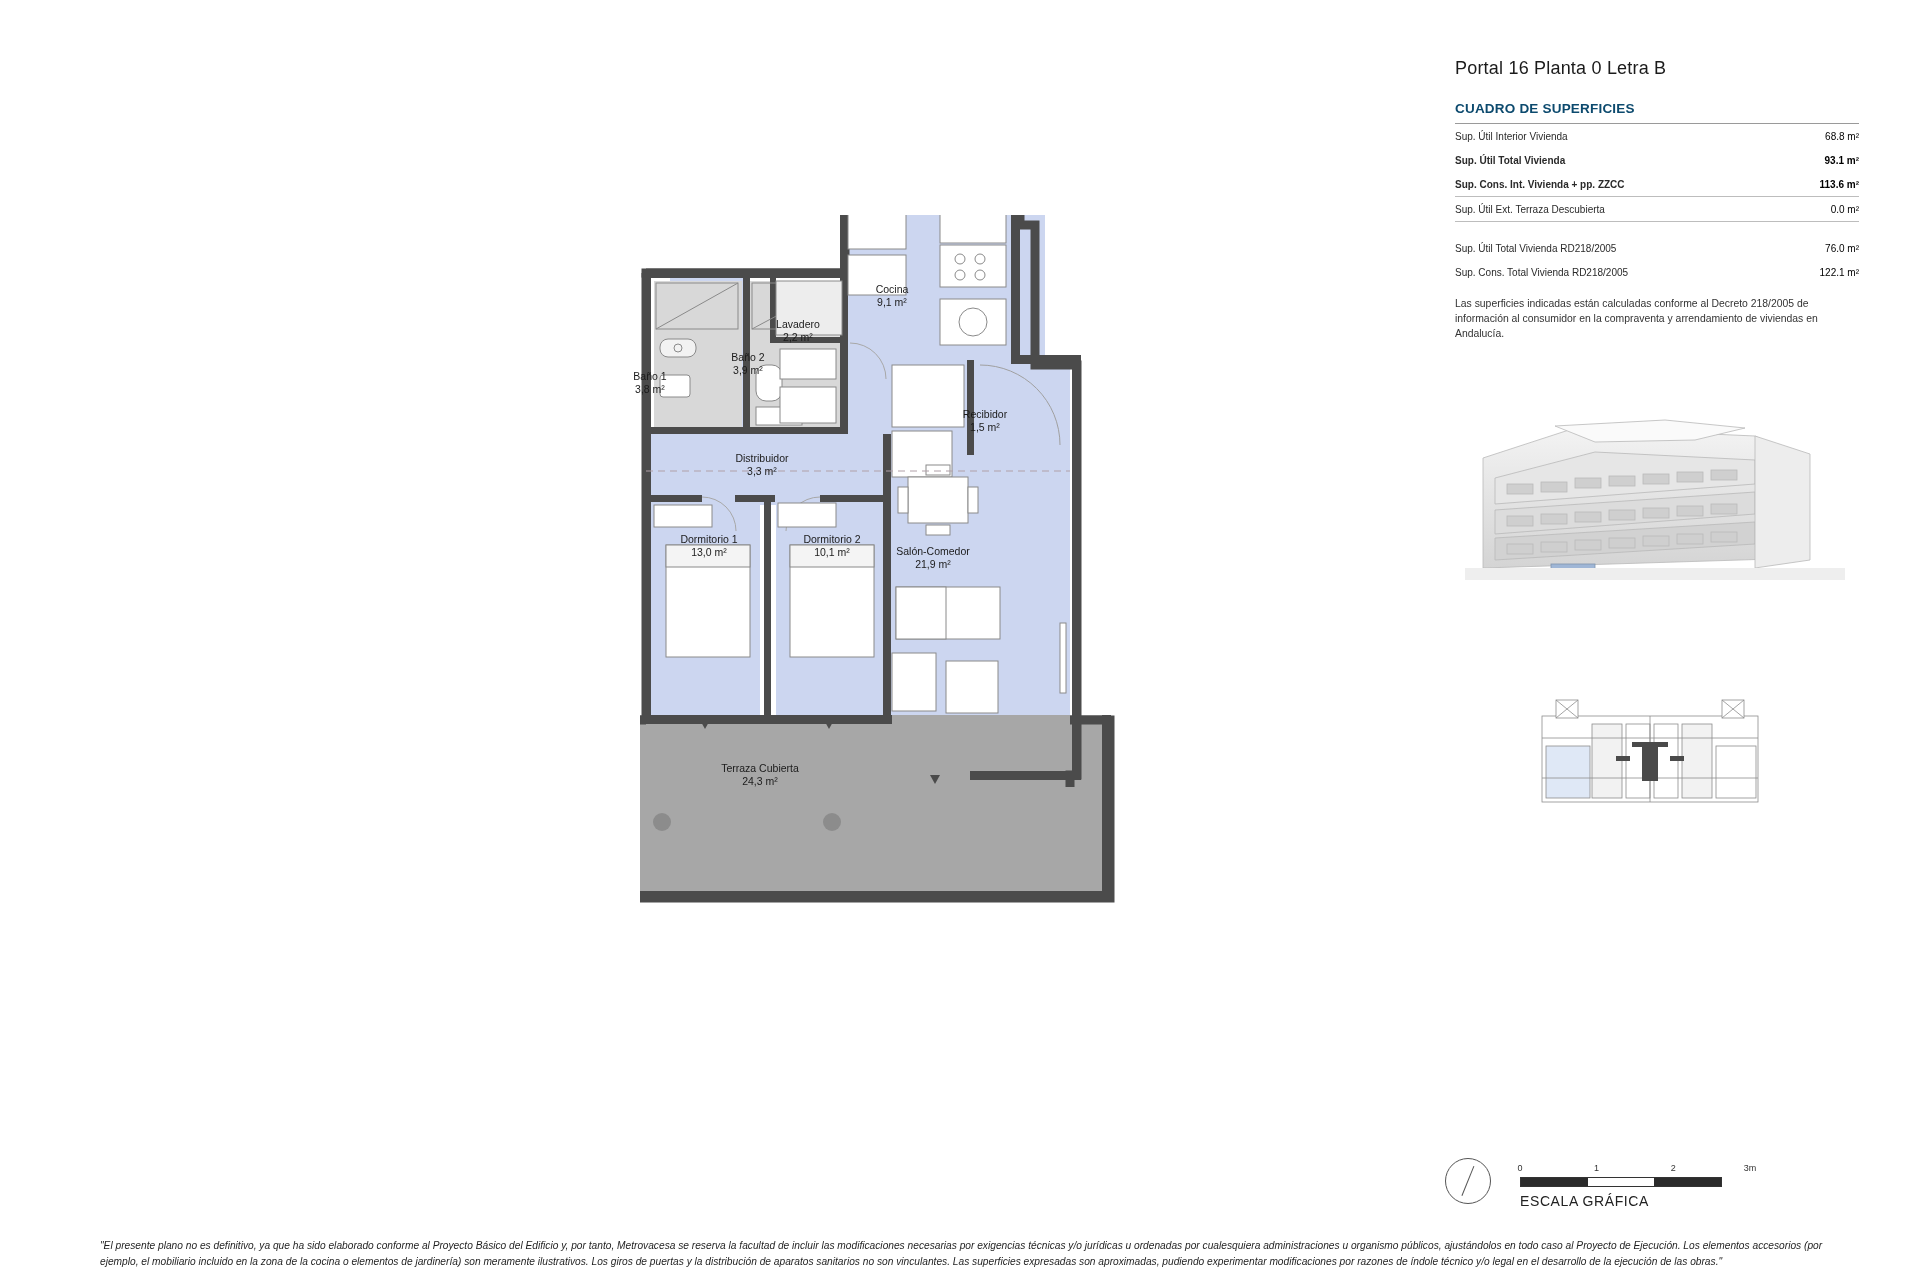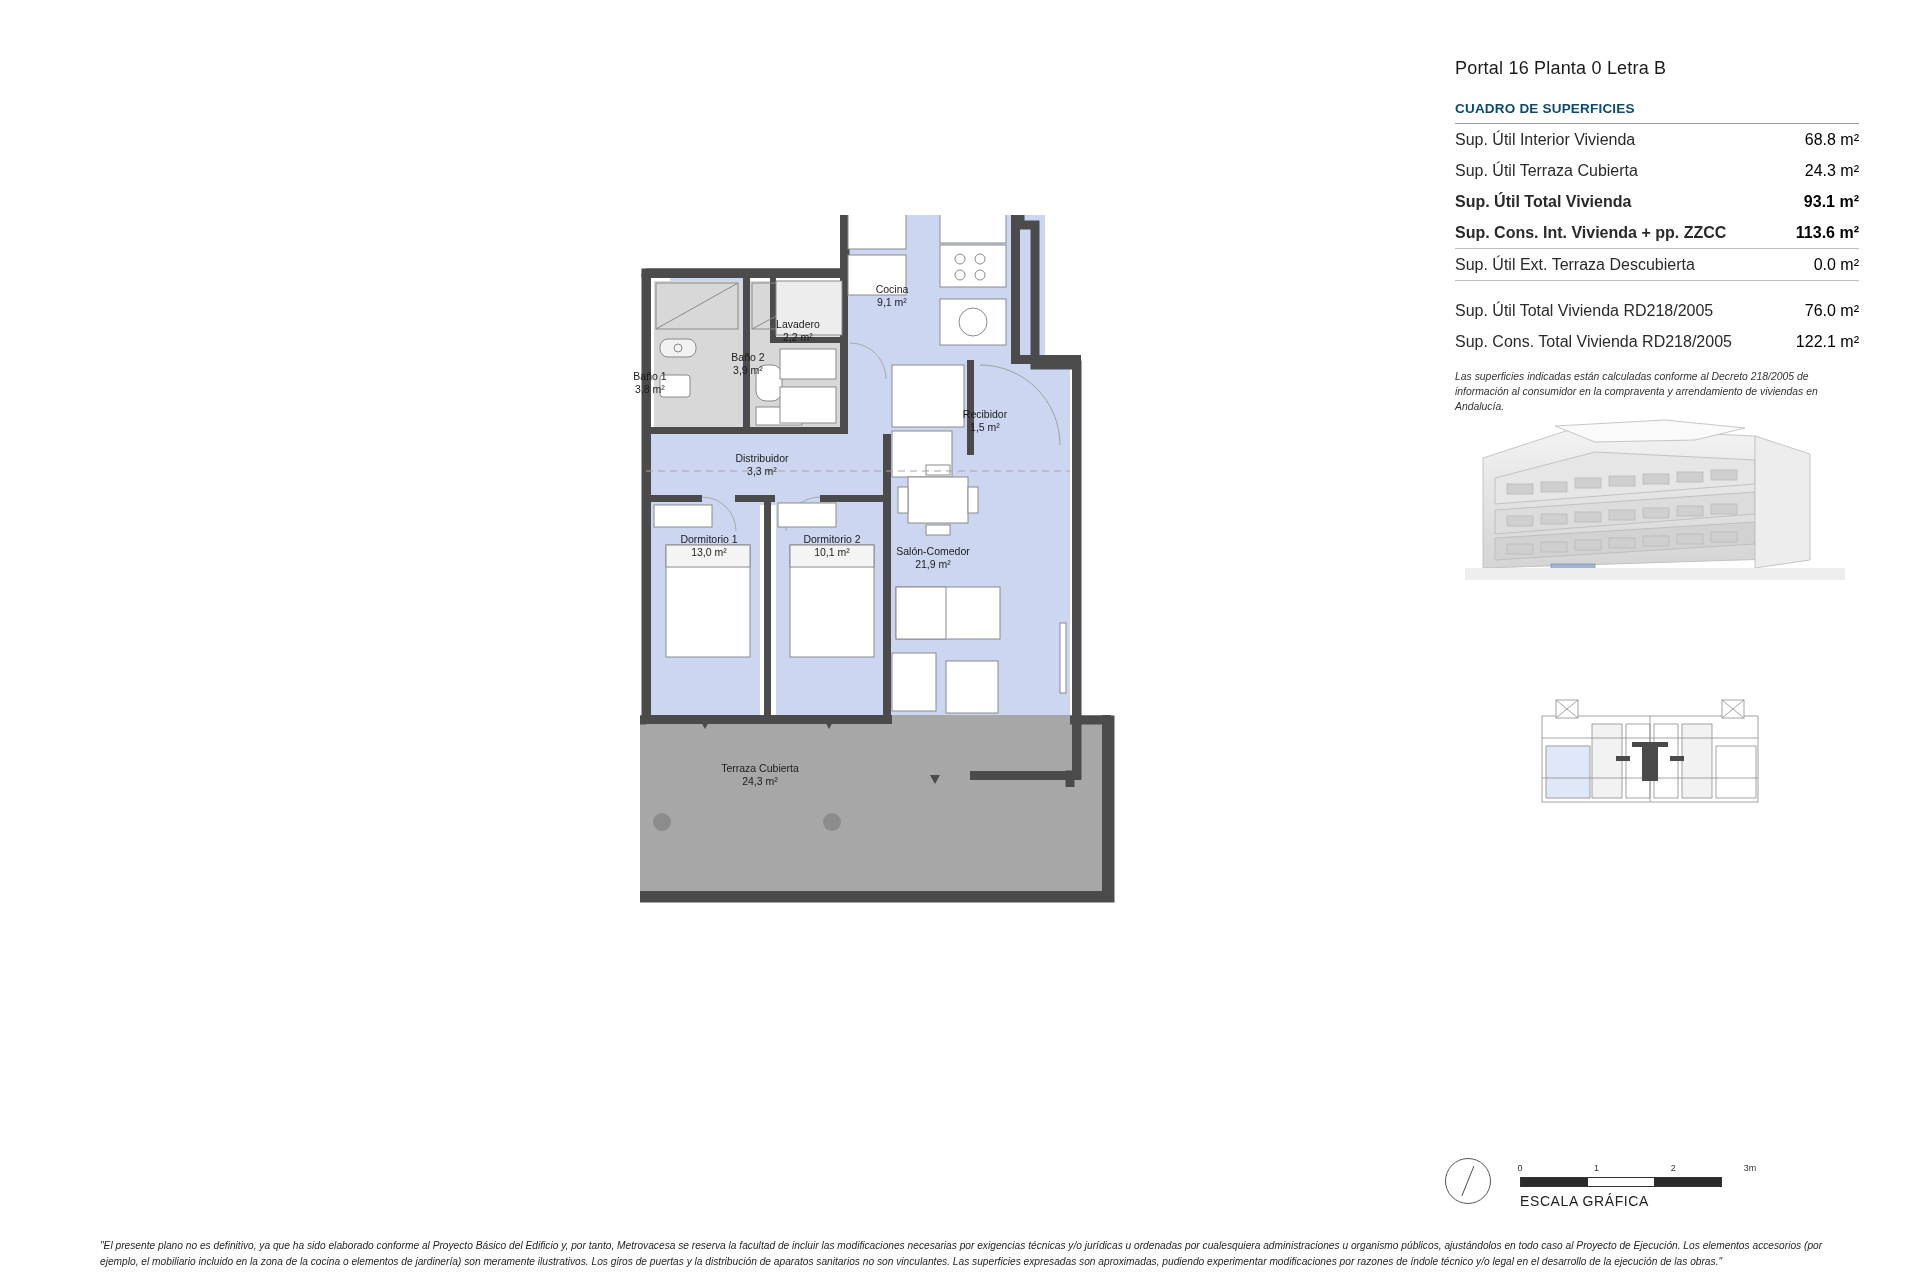--- a/index.html
+++ b/index.html
@@ -12,25 +12,25 @@
     overflow:hidden;
   }
   .page{position:absolute;inset:0;}
 
   
   .panel{position:absolute;left:1455px;top:58px;width:404px;}
   .panel-title{font-size:18px;font-weight:400;color:#1b1b1b;letter-spacing:.2px;margin-bottom:22px;}
   .panel-sub{font-size:13.5px;font-weight:700;color:#0c4a6e;letter-spacing:.2px;margin-bottom:7px;}
   .rule{height:1px;background:#9a9a9a;width:100%;}
   .rule.light{background:#bdbdbd;}
-  .srow{display:flex;justify-content:space-between;align-items:baseline;font-size:16px;padding:7px 0 6px 0;}
+  .srow{display:flex;justify-content:space-between;align-items:baseline;font-size:10px;padding:7px 0 6px 0;}
   .srow .lbl{color:#2a2a2a;}
   .srow .val{color:#000000;white-space:nowrap;}
   .srow.bold .lbl,.srow.bold .val{font-weight:700;}
-  .note{font-size:10.4px;font-style:italic;color:#333;line-height:1.45;margin-top:12px;}
+  .note{font-size:10.4px;color:#333;line-height:1.45;margin-top:12px;}
 
   
   .render{position:absolute;left:1455px;top:418px;width:404px;height:170px;}
   .render svg{display:block;}
 
   
   .keyplan{position:absolute;left:1530px;top:690px;width:240px;height:130px;}
 
   
   .scalewrap{position:absolute;left:1445px;top:1155px;width:420px;height:60px;}
@@ -247,24 +247,20 @@
   </div>
 
   <div class="panel">
     <div class="panel-title">Portal 16 Planta 0 Letra B</div>
     <div class="panel-sub">CUADRO DE SUPERFICIES</div>
     <div class="rule"></div>
 
     <div class="srow">
       <span class="lbl">Sup. Útil Interior Vivienda</span>
       <span class="val">68.8 m²</span>
-    </div>
-    <div class="srow">
-      <span class="lbl">Sup. Útil Terraza Cubierta</span>
-      <span class="val">24.3 m²</span>
     </div>
     <div class="srow bold">
       <span class="lbl">Sup. Útil Total Vivienda</span>
       <span class="val">93.1 m²</span>
     </div>
     <div class="srow bold">
       <span class="lbl">Sup. Cons. Int. Vivienda + pp. ZZCC</span>
       <span class="val">113.6 m²</span>
     </div>
     <div class="rule light"></div>

